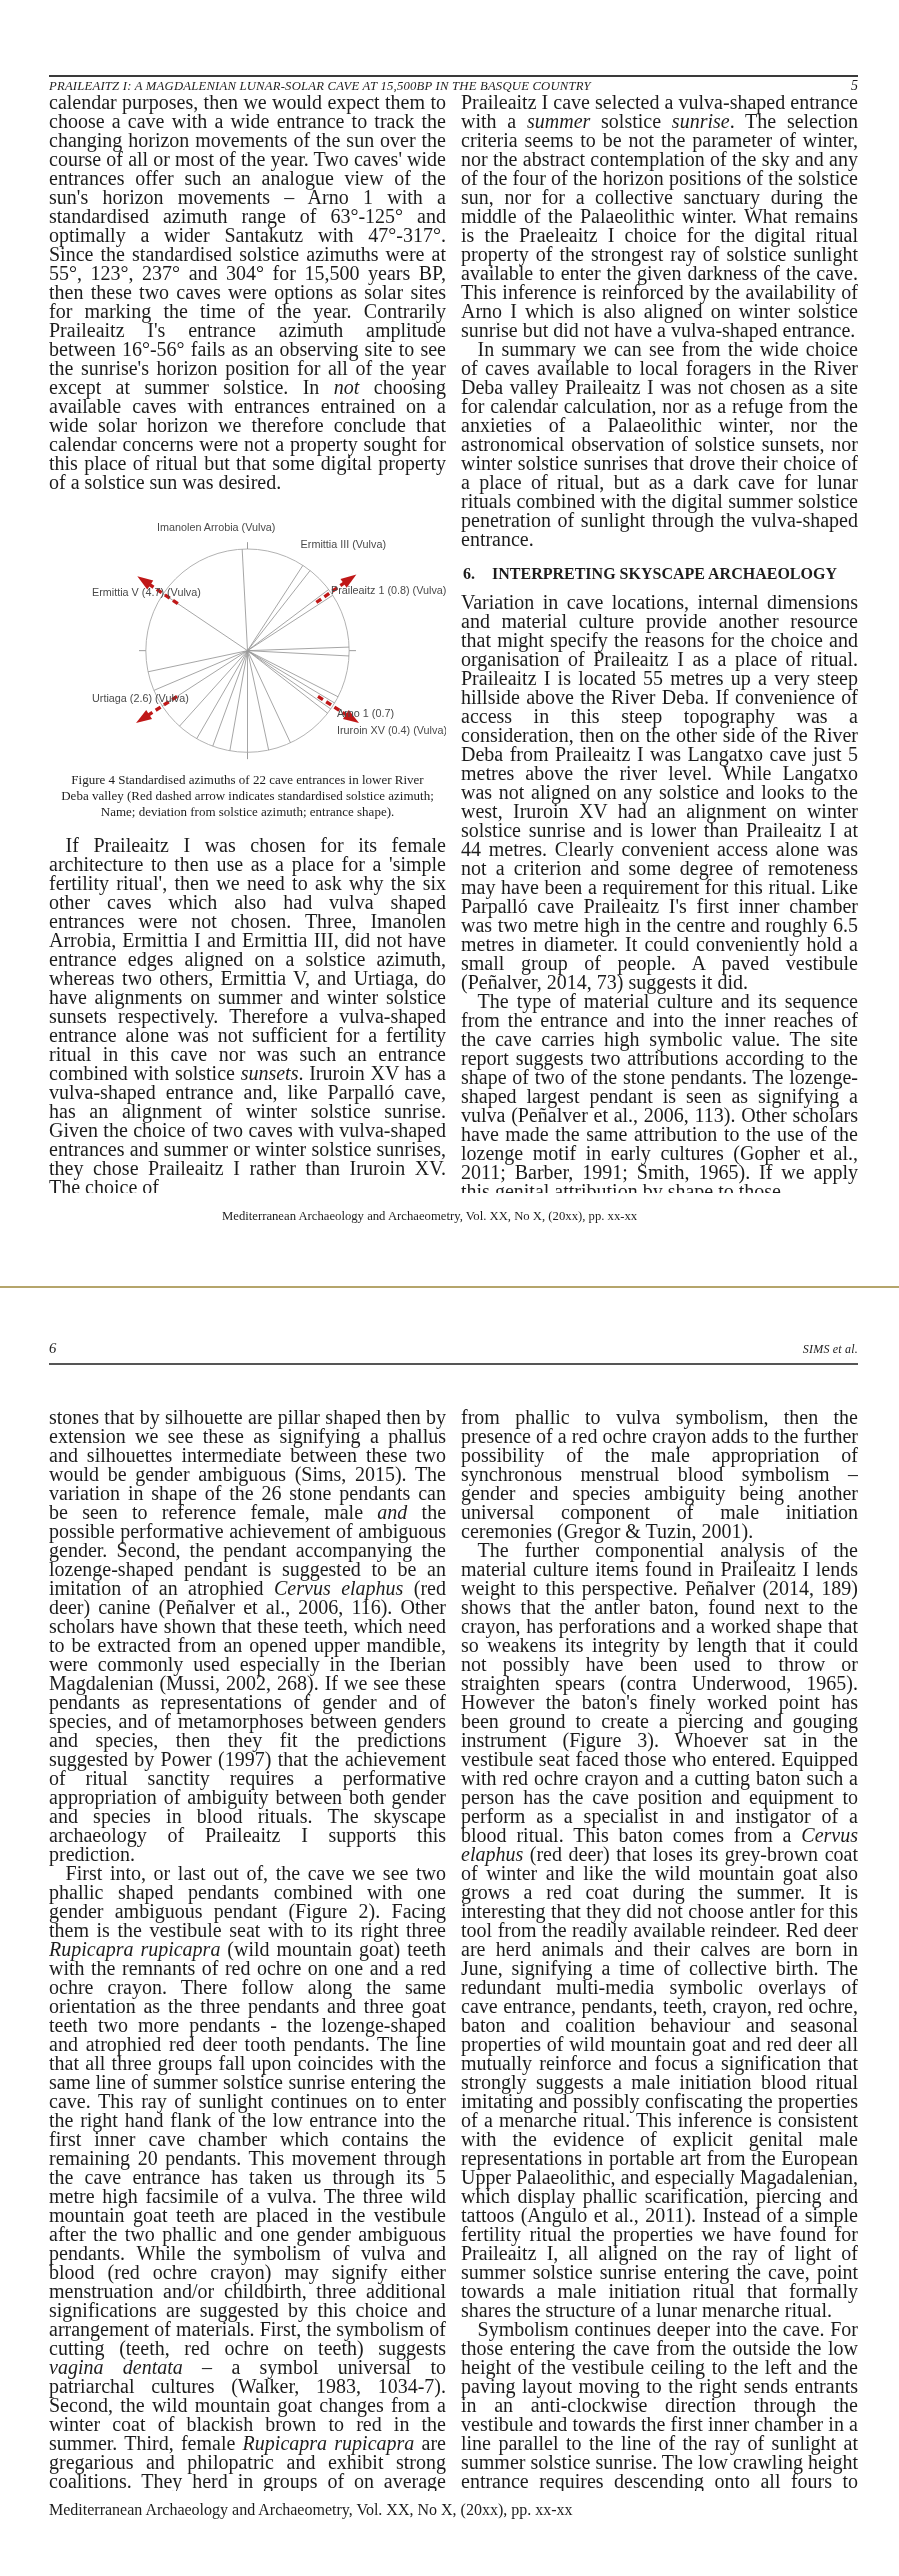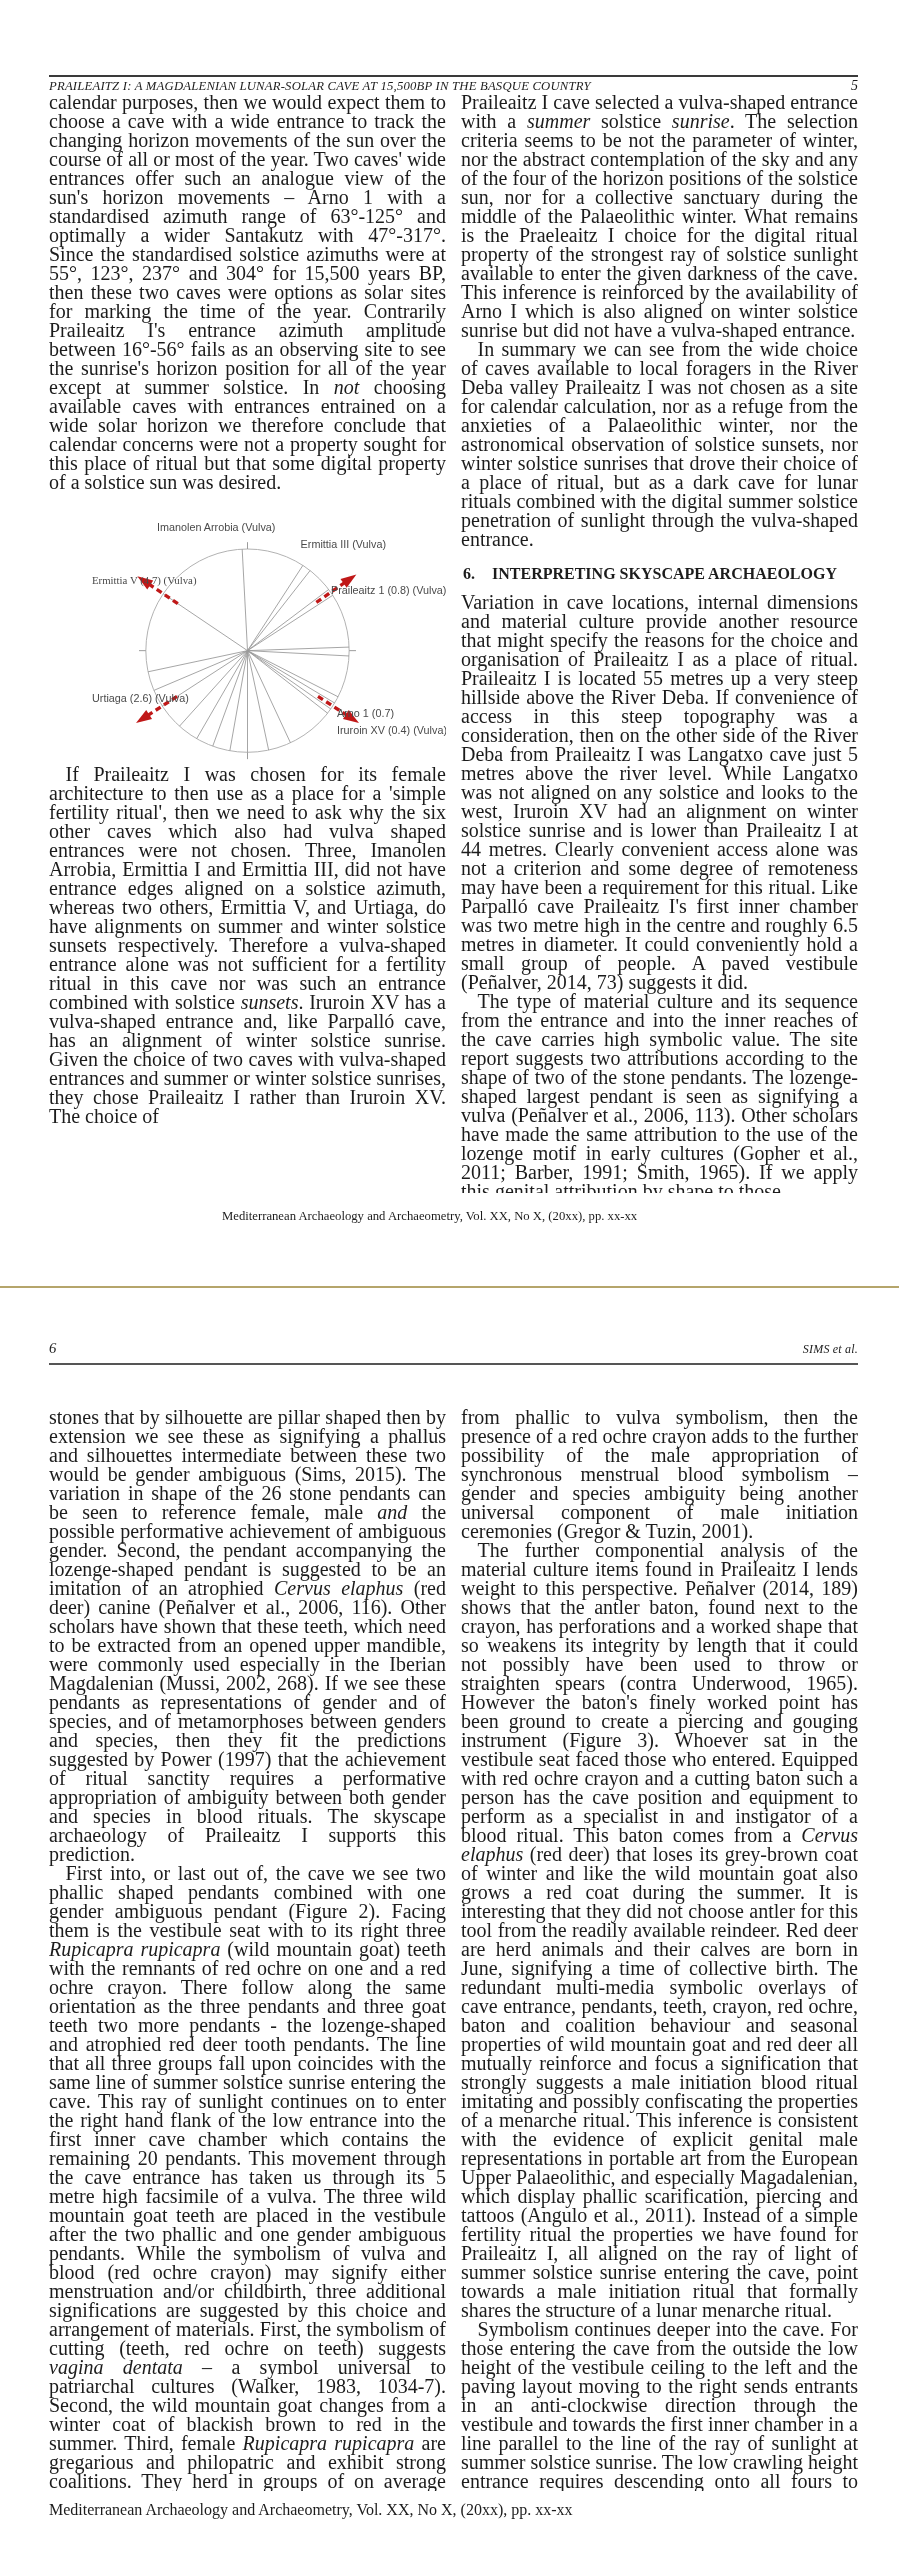--- a/index.html
+++ b/index.html
@@ -82,26 +82,27 @@
           <line x1="275.12566884330647" y1="194.83895701129234" x2="305.3178092893417" y2="214.4459622718333" stroke="#c01818" stroke-width="3.4" stroke-dasharray="6,4"></line>
           <polygon points="317.05919724057765,222.0709087620437 300.6449534608682,217.9693723255031 306.6359828460335,208.74399607810344" fill="#c01818"></polygon>
           <line x1="130.87433115669353" y1="194.83895701129234" x2="100.68219071065826" y2="214.4459622718333" stroke="#c01818" stroke-width="3.4" stroke-dasharray="6,4"></line>
           <polygon points="88.94080275942233,222.07090876204367 99.36401715396647,208.7439960781034 105.35504653913176,217.96937232550306" fill="#c01818"></polygon>
           <line x1="131.7027687602664" y1="99.90941030151583" x2="101.85741614828487" y2="79.77846577656896" stroke="#c01818" stroke-width="3.4" stroke-dasharray="6,4"></line>
           <polygon points="90.25089013251429,71.94976512797851 106.59105226248406,76.33714493445773 100.43993032430583,85.45655823256318" fill="#c01818"></polygon>
         </svg>
       <div class="fig-label" style="left:108px;top:15.6px;width:161px;text-align:left;">Imanolen Arrobia (Vulva)</div>
       <div class="fig-label" style="left:181px;top:32px;width:156px;text-align:right;">Ermittia III (Vulva)</div>
       <div class="fig-label" style="left:282px;top:78px;">Praileaitz 1 (0.8) (Vulva)</div>
-      <div class="fig-label" style="left:43px;top:68px;font-family:Liberation Serif, serif;">Ermittia V (4.7) (Vulva)</div>
+      <div class="fig-label" style="left:43px;top:80px;">Ermittia V (4.7) (Vulva)</div>
       <div class="fig-label" style="left:43px;top:186px;">Urtiaga (2.6) (Vulva)</div>
       <div class="fig-label" style="left:288px;top:201px;text-align:center;">Arno 1 (0.7)</div>
       <div class="fig-label" style="left:288px;top:218px;">Iruroin XV (0.4) (Vulva)</div>
     </div>
 
+    <div class="fig-caption">Figure 4 Standardised azimuths of 22 cave entrances in lower River Deba valley (Red dashed arrow indicates standardised solstice azimuth; Name; deviation from solstice azimuth; entrance shape).</div>
 
     <p class="indent">If Praileaitz I was chosen for its female architecture to then use as a place for a 'simple fertility ritual', then we need to ask why the six other caves which also had vulva shaped entrances were not chosen. Three, Imanolen Arrobia, Ermittia I and Ermittia III, did not have entrance edges aligned on a solstice azimuth, whereas two others, Ermittia V, and Urtiaga, do have alignments on summer and winter solstice sunsets respectively. Therefore a vulva-shaped entrance alone was not sufficient for a fertility ritual in this cave nor was such an entrance combined with solstice <i>sunsets</i>. Iruroin XV has a vulva-shaped entrance and, like Parpalló cave, has an alignment of winter solstice sunrise. Given the choice of two caves with vulva-shaped entrances and summer or winter solstice sunrises, they chose Praileaitz I rather than Iruroin XV. The choice of</p>
   </div>
 
   <div class="col" style="left:461px;top:93px;height:1100px;">
     <p>Praileaitz I cave selected a vulva-shaped entrance with a <i>summer</i> solstice <i>sunrise</i>. The selection criteria seems to be not the parameter of winter, nor the abstract contemplation of the sky and any of the four of the horizon positions of the solstice sun, nor for a collective sanctuary during the middle of the Palaeolithic winter. What remains is the Praeleaitz I choice for the digital ritual property of the strongest ray of solstice sunlight available to enter the given darkness of the cave. This inference is reinforced by the availability of Arno I which is also aligned on winter solstice sunrise but did not have a vulva-shaped entrance.</p>
     <p class="indent">In summary we can see from the wide choice of caves available to local foragers in the River Deba valley Praileaitz I was not chosen as a site for calendar calculation, nor as a refuge from the anxieties of a Palaeolithic winter, nor the astronomical observation of solstice sunsets, nor winter solstice sunrises that drove their choice of a place of ritual, but as a dark cave for lunar rituals combined with the digital summer solstice penetration of sunlight through the vulva-shaped entrance.</p>
     <div class="sec-heading">
       <span class="sec-num">6.</span>
       <span>INTERPRETING SKYSCAPE ARCHAEOLOGY</span>

